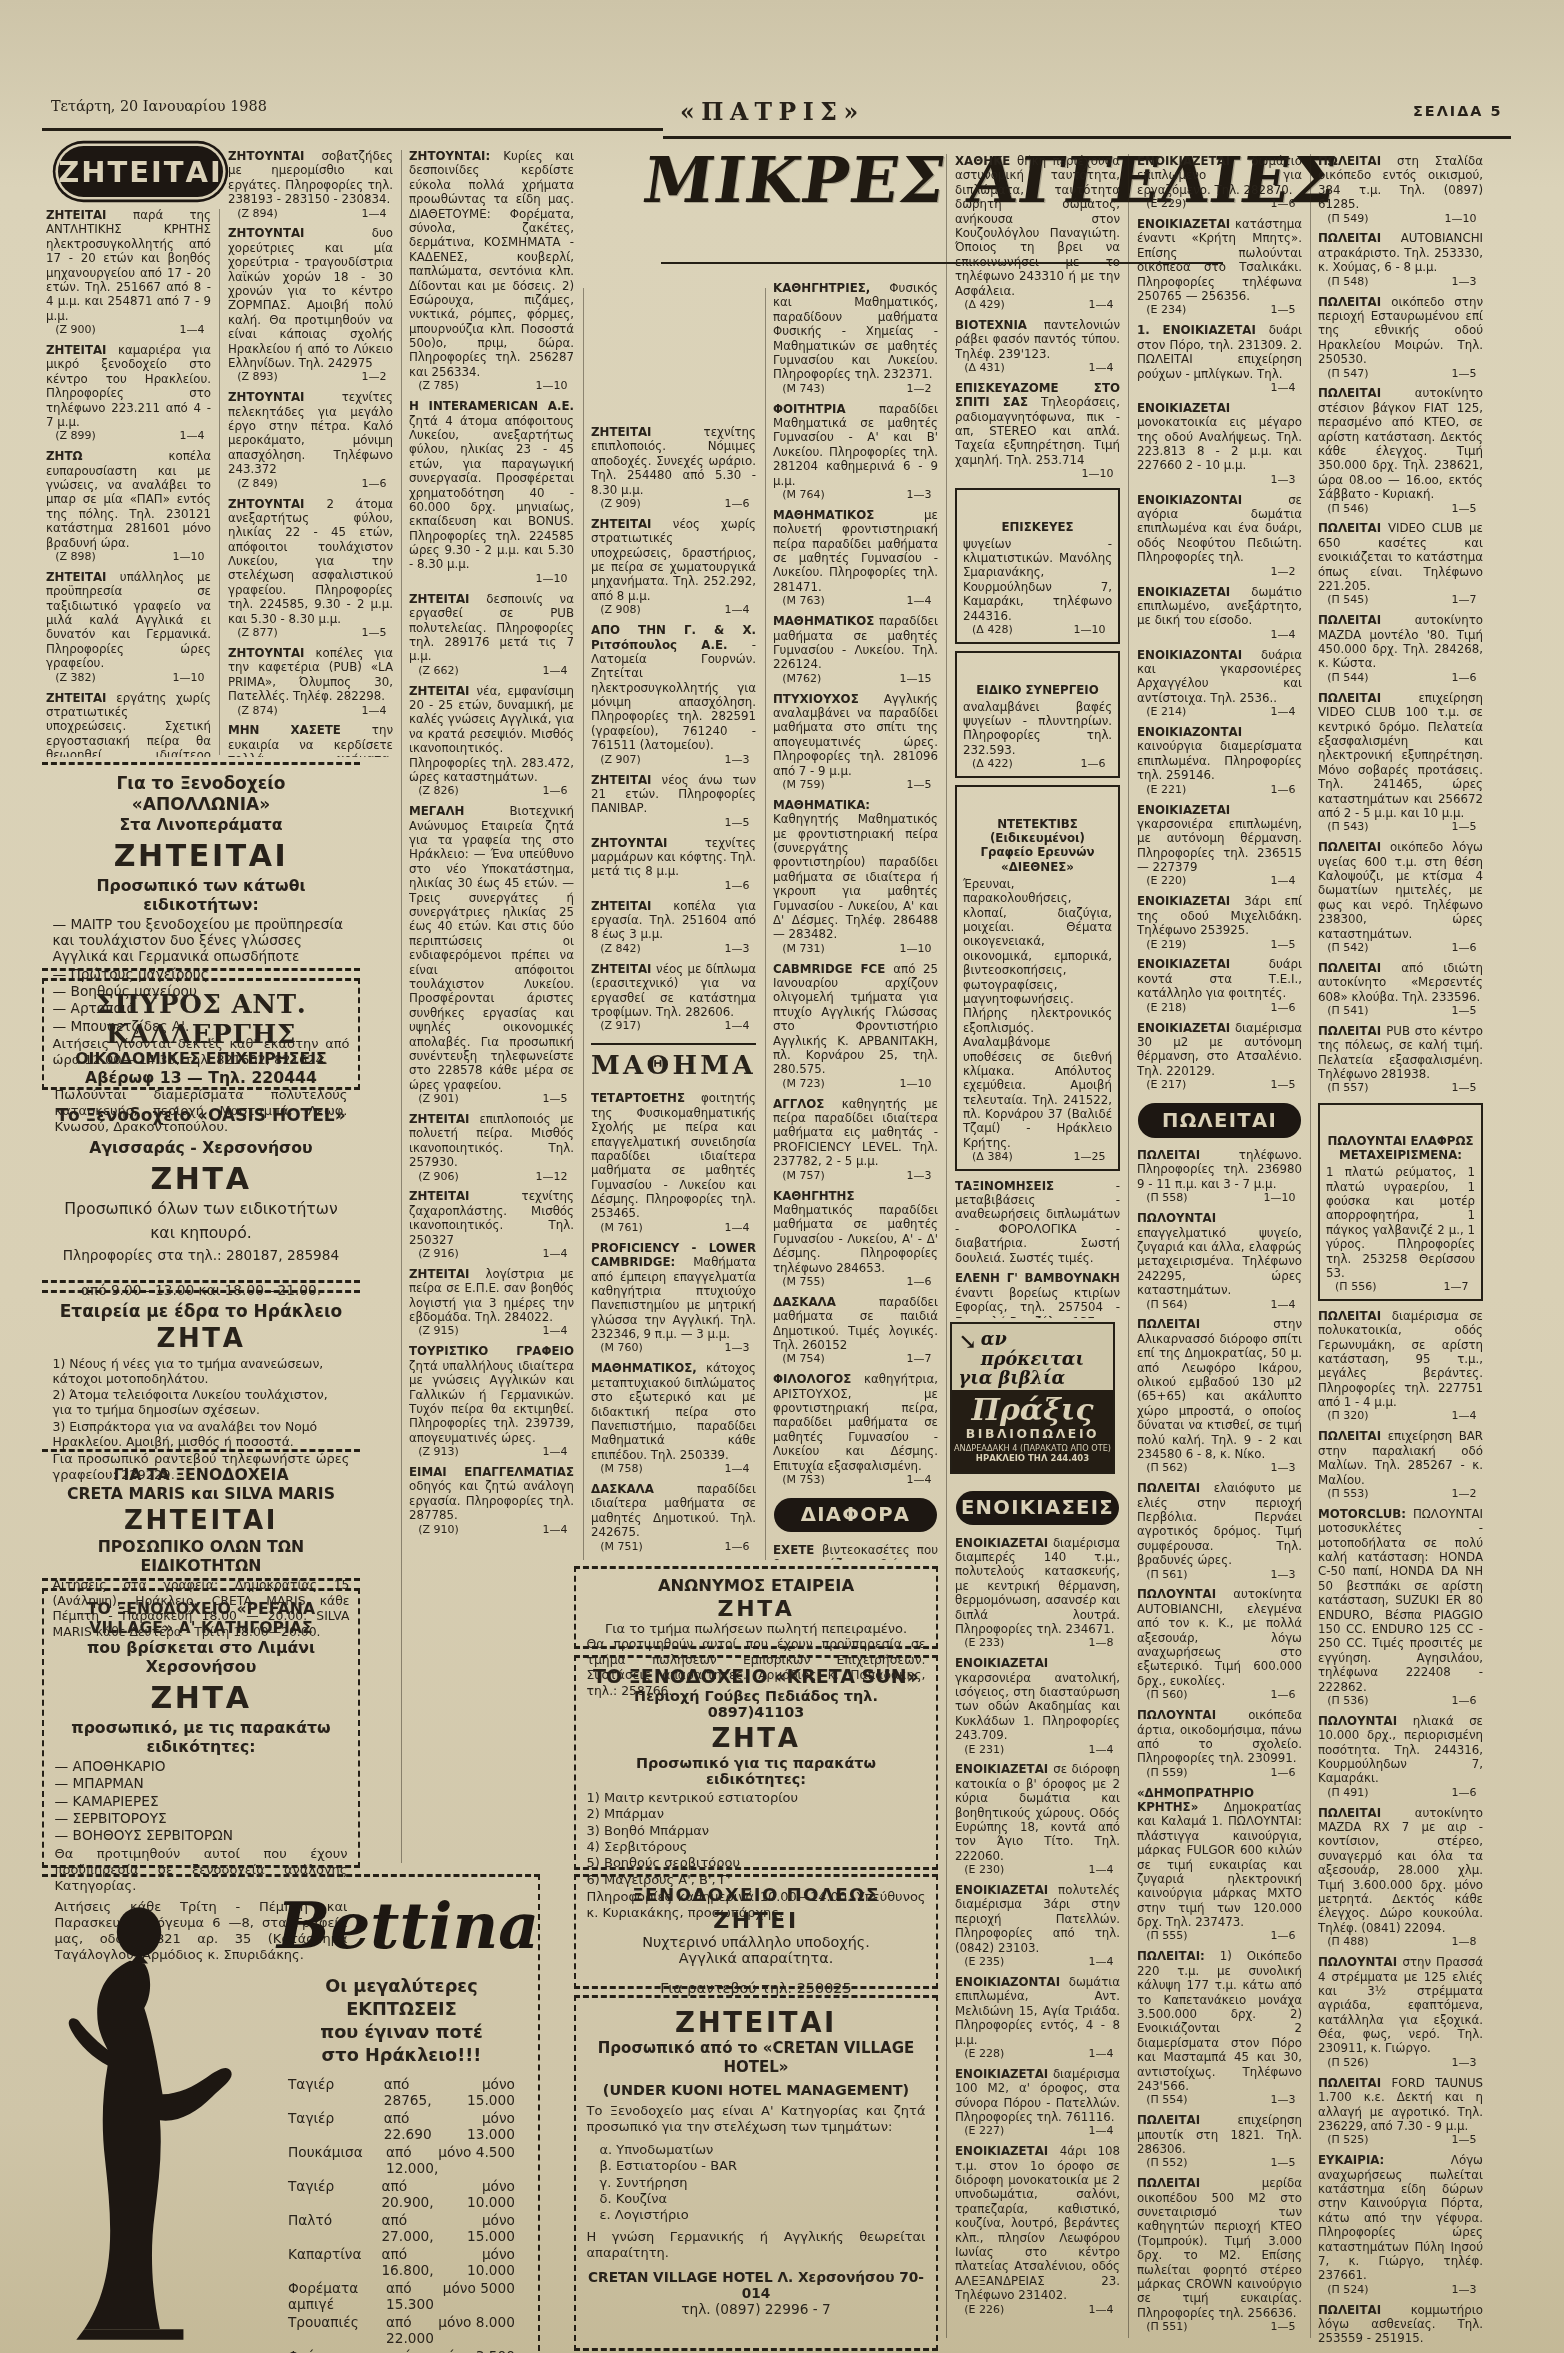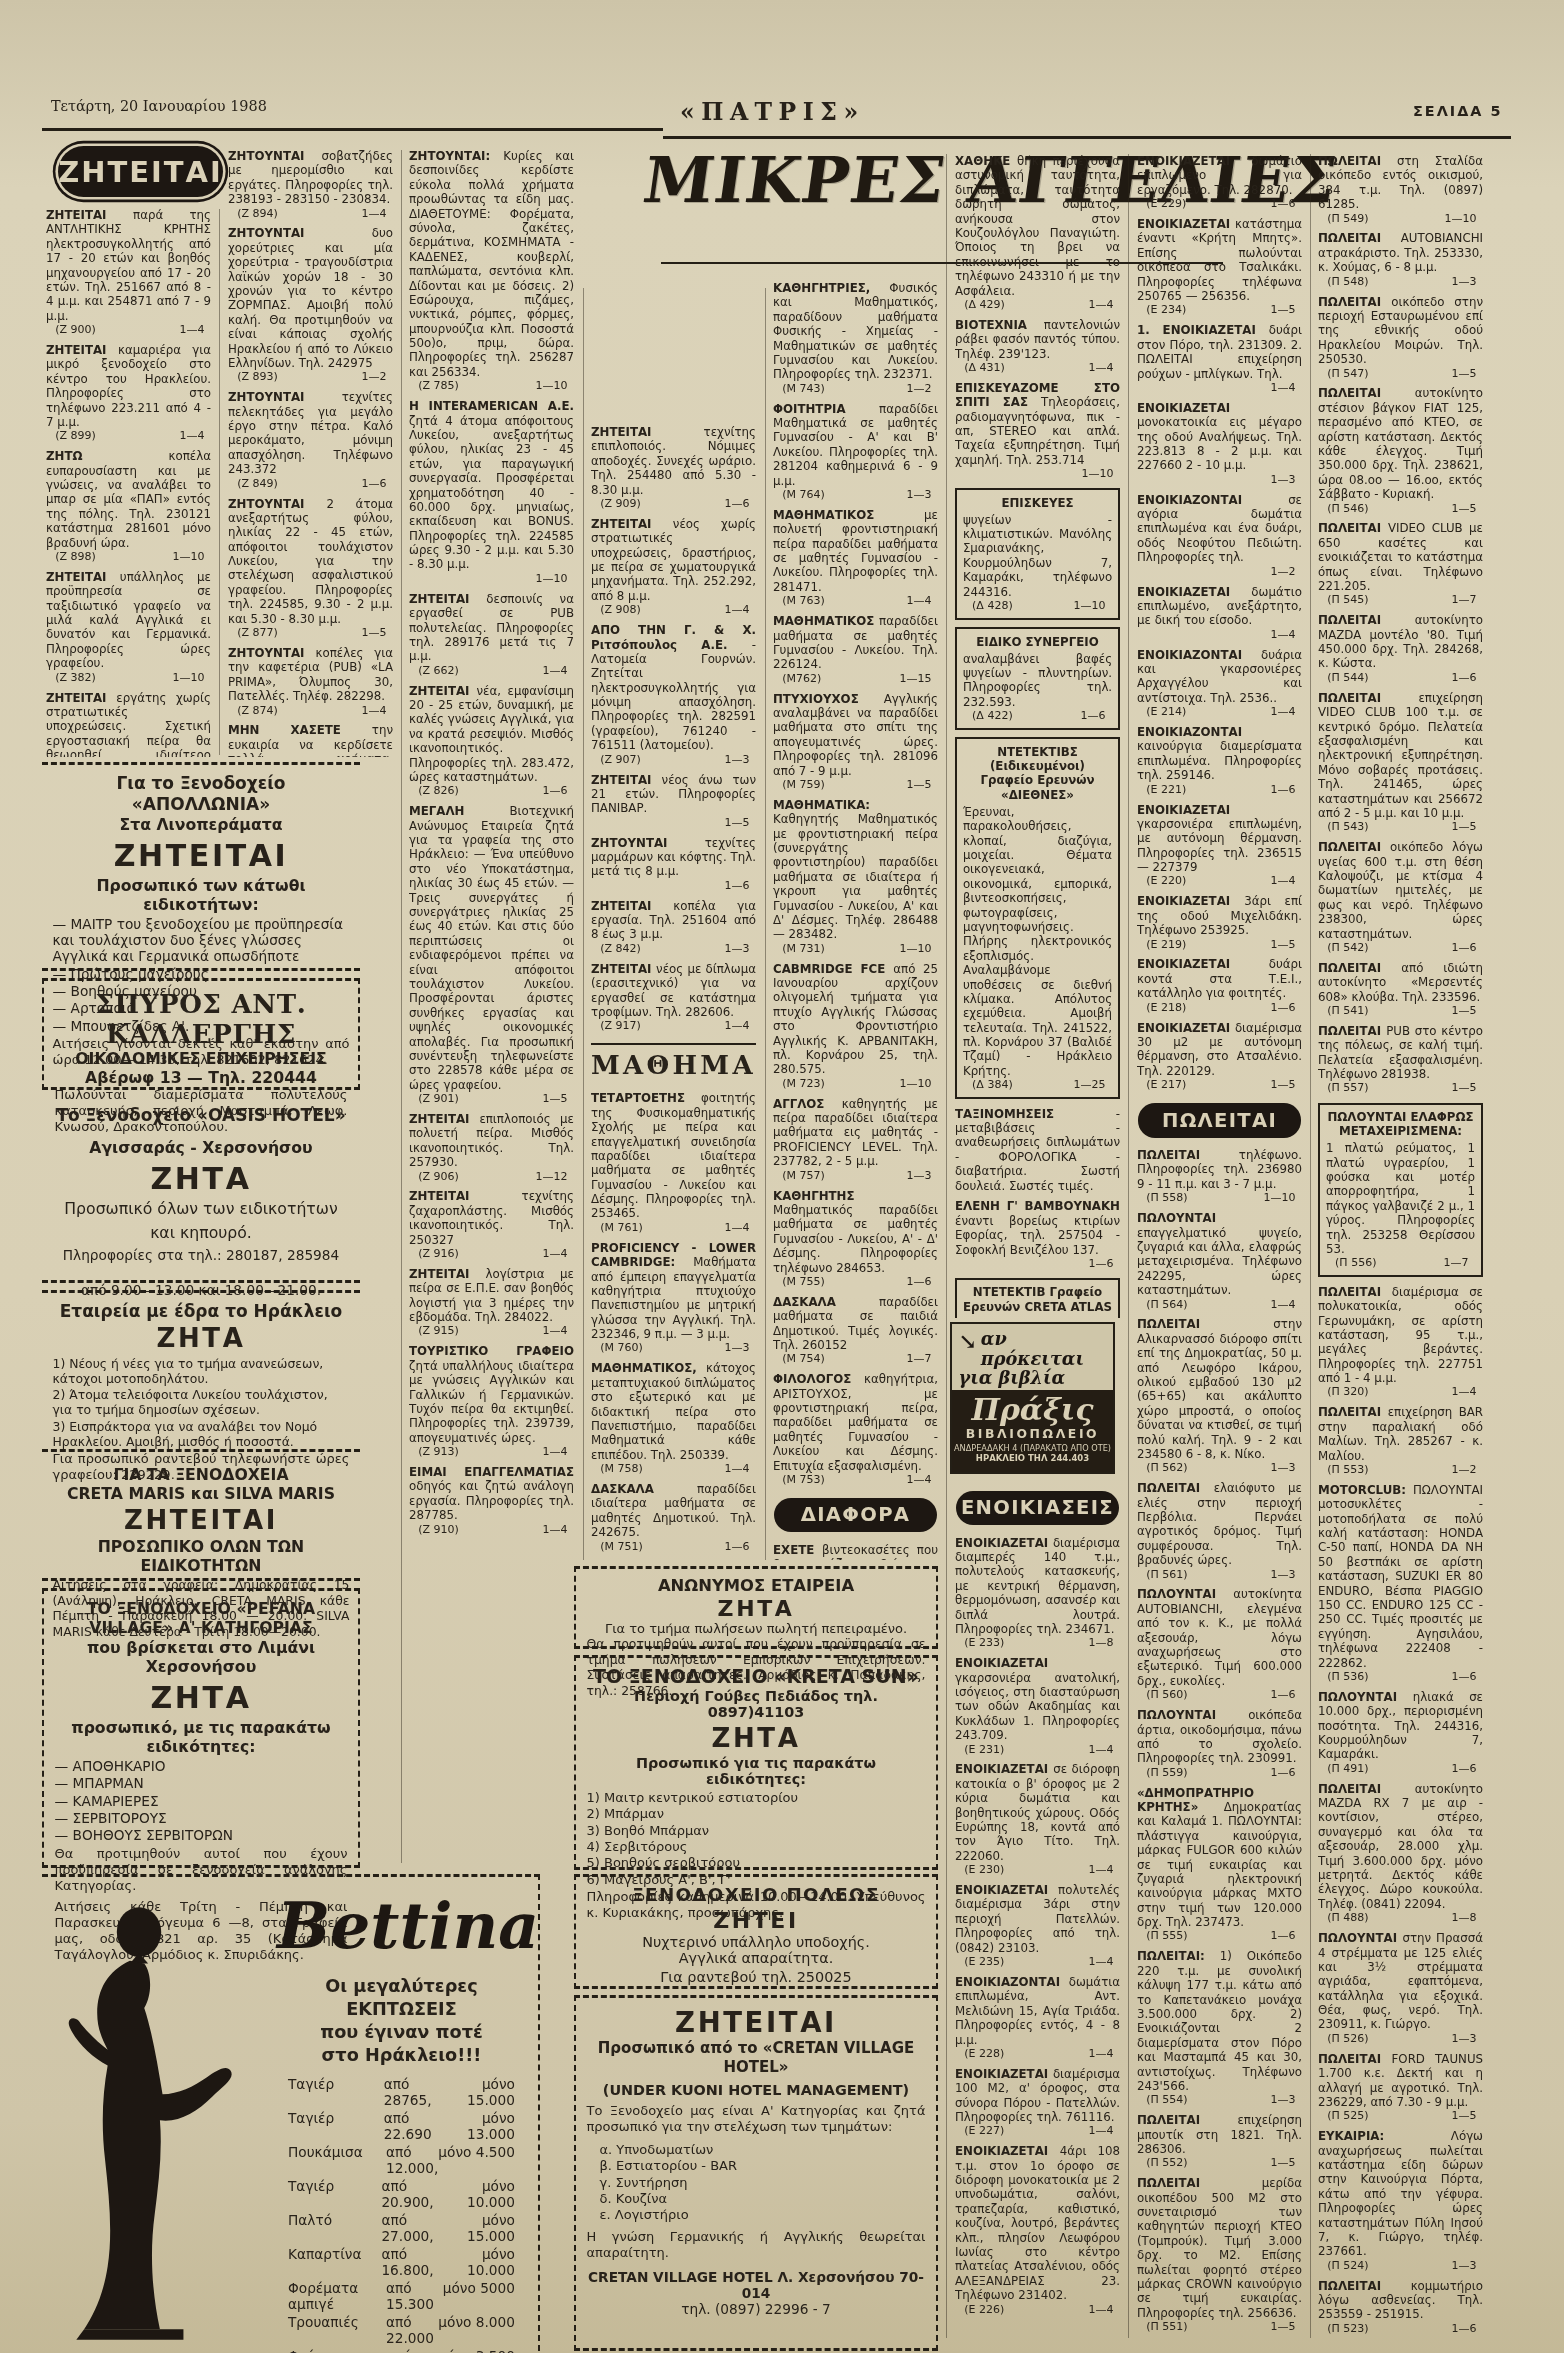--- a/index.html
+++ b/index.html
@@ -22,21 +22,21 @@
   .col{position:absolute;width:165px;overflow:hidden;font-size:11.8px;line-height:1.22;text-align:justify;}
   .ad{margin:0 0 6.5px 0;}
   .lead{font-weight:bold;}
   .meta{display:flex;justify-content:space-between;padding:0 6.5px 0 9.2px;font-size:11px;}
   .ad.pill{background:#1d1712;color:#d9d0b6;border-radius:17px;text-align:center;font-weight:bold;
     font-size:19.6px;padding:5.2px 0;margin:11.8px 1.3px 10.5px 1.3px;letter-spacing:1.3px;}
   .ad.pill .txt{font-weight:bold;}
   .ad.bigheader{font-family:"DejaVu Serif",serif;font-weight:bold;font-size:26px;text-align:center;
     letter-spacing:3.3px;margin:10.5px 0 9.2px 0;border-top:2px solid #241f16;border-bottom:none;padding-top:5.2px;}
   .ad.framed{border:2px solid #241f16;padding:5.2px 5.9px;margin:7.8px 0;}
-  .ad.framed .lead{display:block;text-align:center;margin-bottom:2.6px;}
+  .ad.framed .lead{display:block;text-align:center;margin-bottom:2.6px;margin-top:24px;}
   
   .bigbox{position:absolute;left:42px;width:318px;box-sizing:border-box;padding:7.8px 10.5px;
     border-top:3.3px dashed #241f16;border-bottom:3.3px dashed #241f16;}
   .sideb{border-left:2.6px dashed #241f16;border-right:2.6px dashed #241f16;}
   .bb-pre{font-weight:bold;text-align:center;font-size:17px;line-height:1.25;}
   .bb-sub{font-weight:bold;text-align:center;font-size:15.7px;}
   .bb-zita{font-weight:bold;text-align:center;font-size:30px;letter-spacing:2.6px;margin:3.9px 0 2.6px 0;}
   .bb-head{font-weight:bold;text-align:center;font-size:15.7px;margin-bottom:2.6px;}
   .bb-body{font-size:13px;text-align:justify;line-height:1.25;}
   .bb-roles{font-size:13.7px;margin:2.6px 0;}
@@ -606,21 +606,21 @@
         <div class="list-line">6) Μαγείρους Α', Β', Γ'</div>
       </div>
     <div class="bb-body">Πληροφορίες καθημερινά 10.00—14.00. Υπεύθυνος κ. Κυριακάκης, προσωπάρχης.</div>
   </div>
 
   <div class="midbox" style="top:1874px;height:115px">
     <div class="bb-pre" style="font-size:18.3px;letter-spacing:1.3px">ΞΕΝΟΔΟΧΕΙΟ ΠΟΛΕΩΣ</div>
     <div class="bb-zita" style="font-size:22px;margin:1.3px 0">ΖΗΤΕΙ</div>
     <div class="bb-center" style="font-size:14.4px">Νυχτερινό υπάλληλο υποδοχής.</div>
     <div class="bb-center" style="font-size:14.4px">Αγγλικά απαραίτητα.</div>
-    <div class="bb-center" style="font-size:14.4px;margin-top:3px">Για ραντεβού τηλ. 250025</div>
+    <div class="bb-center" style="font-size:14.4px;margin-top:14px">Για ραντεβού τηλ. 250025</div>
   </div>
 
   <div class="midbox" style="top:1995px;height:356px">
     <div class="bb-zita" style="font-size:27.5px;margin:1.3px 0">ΖΗΤΕΙΤΑΙ</div>
     <div class="bb-pre" style="font-size:15px">Προσωπικό από το «CRETAN VILLAGE HOTEL»</div>
     <div class="bb-sub" style="font-size:14.4px;margin:5.2px 0">(UNDER KUONI HOTEL MANAGEMENT)</div>
     <div class="bb-body" style="font-size:13px">Το Ξενοδοχείο μας είναι Α' Κατηγορίας και ζητά προσωπικό για την στελέχωση των τμημάτων:</div>
     <div class="bb-roles" style="font-size:13px;margin:6.5px 0 6.5px 13px">
         <div class="list-line">α. Υπνοδωματίων</div>
         <div class="list-line">β. Εστιατορίου - BAR</div>

